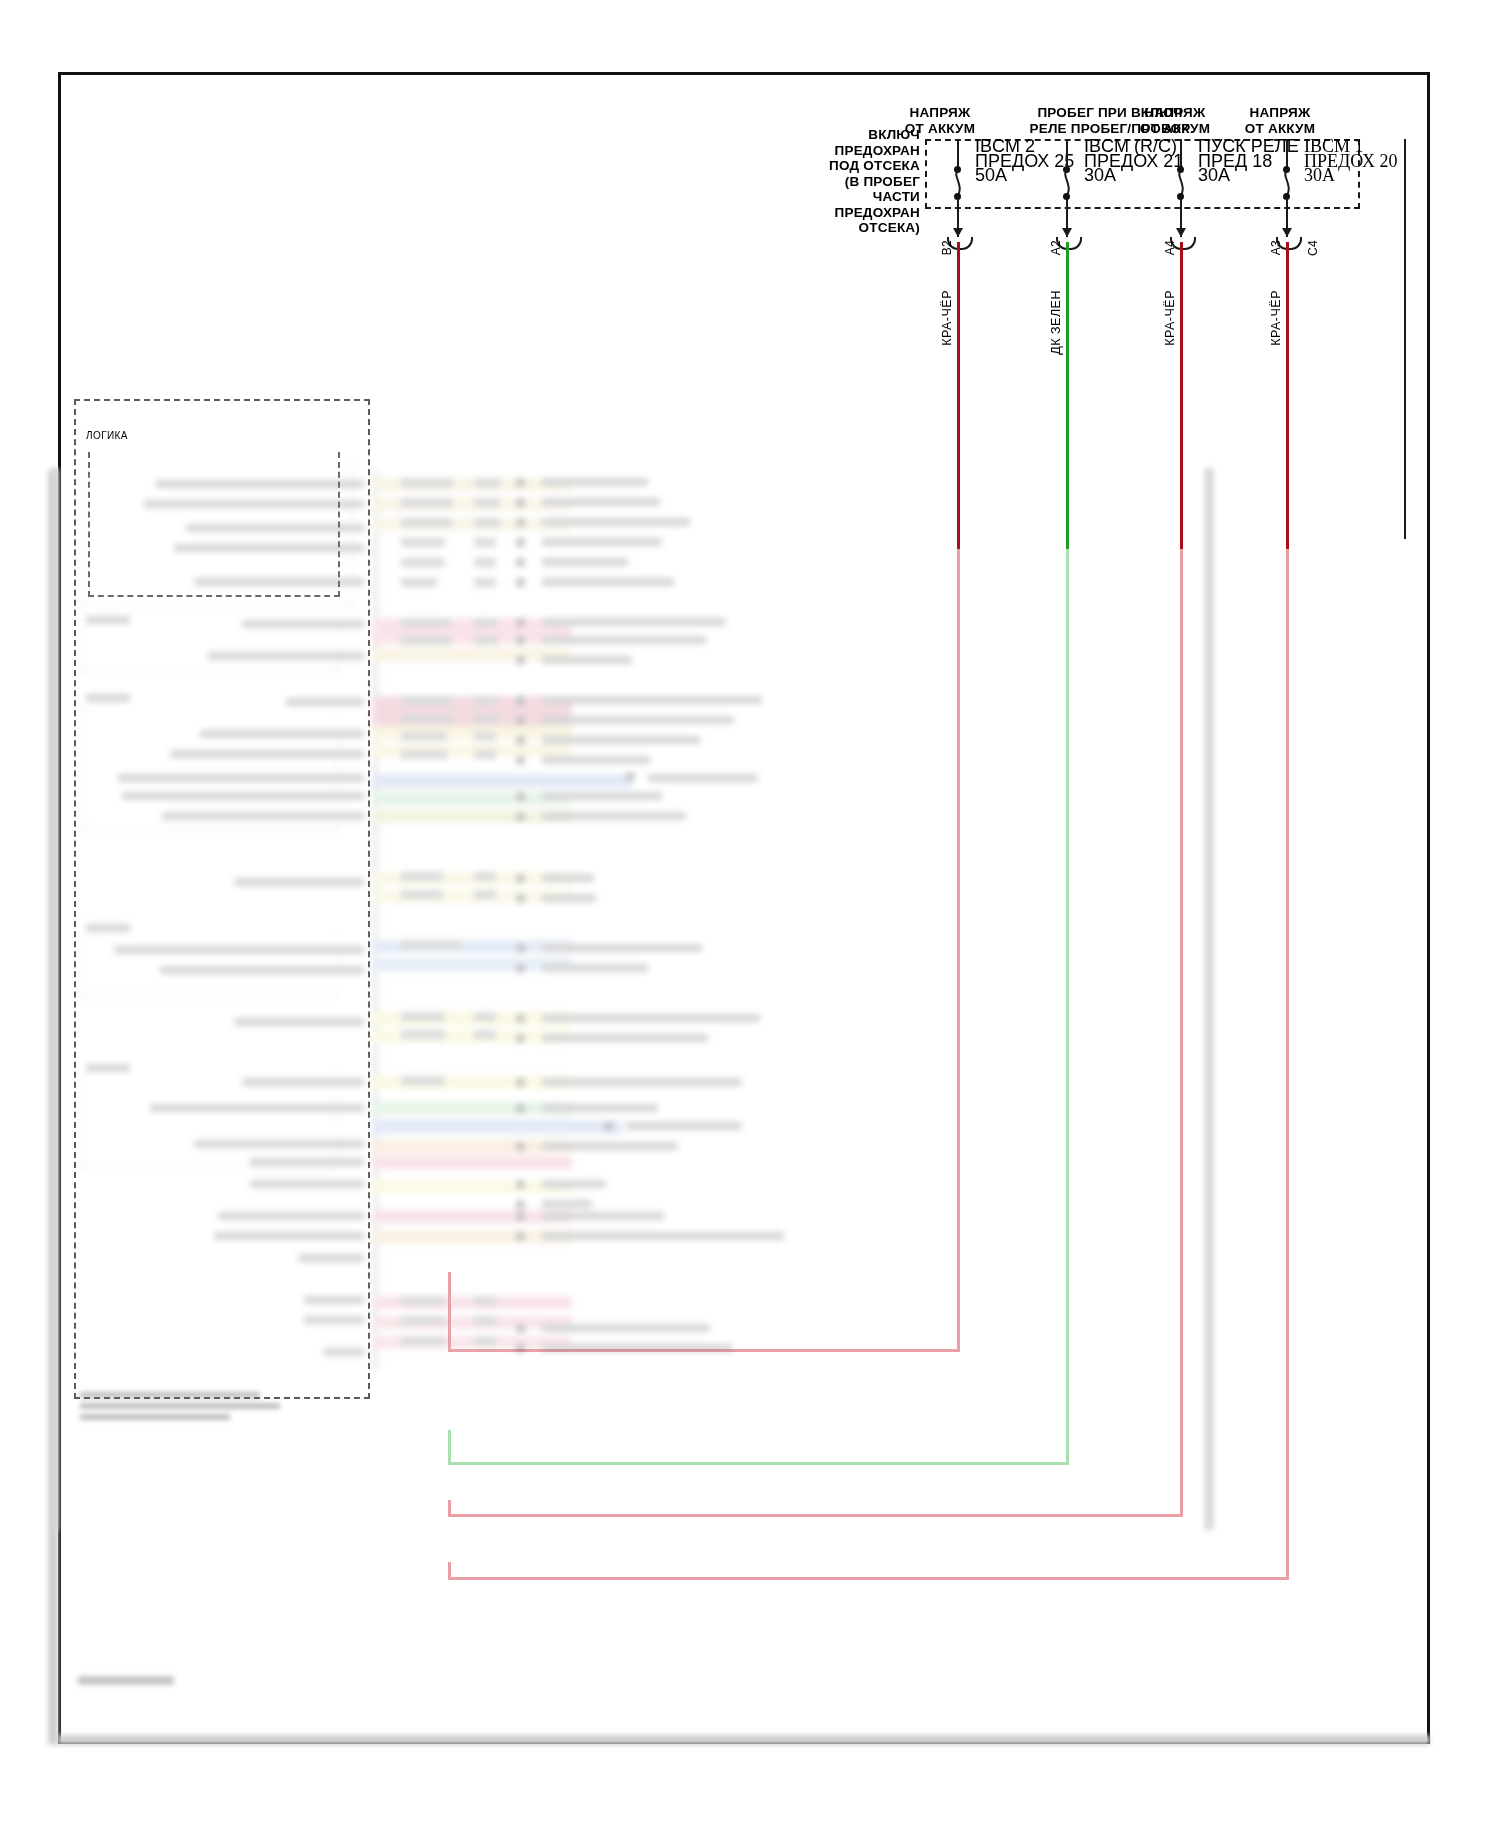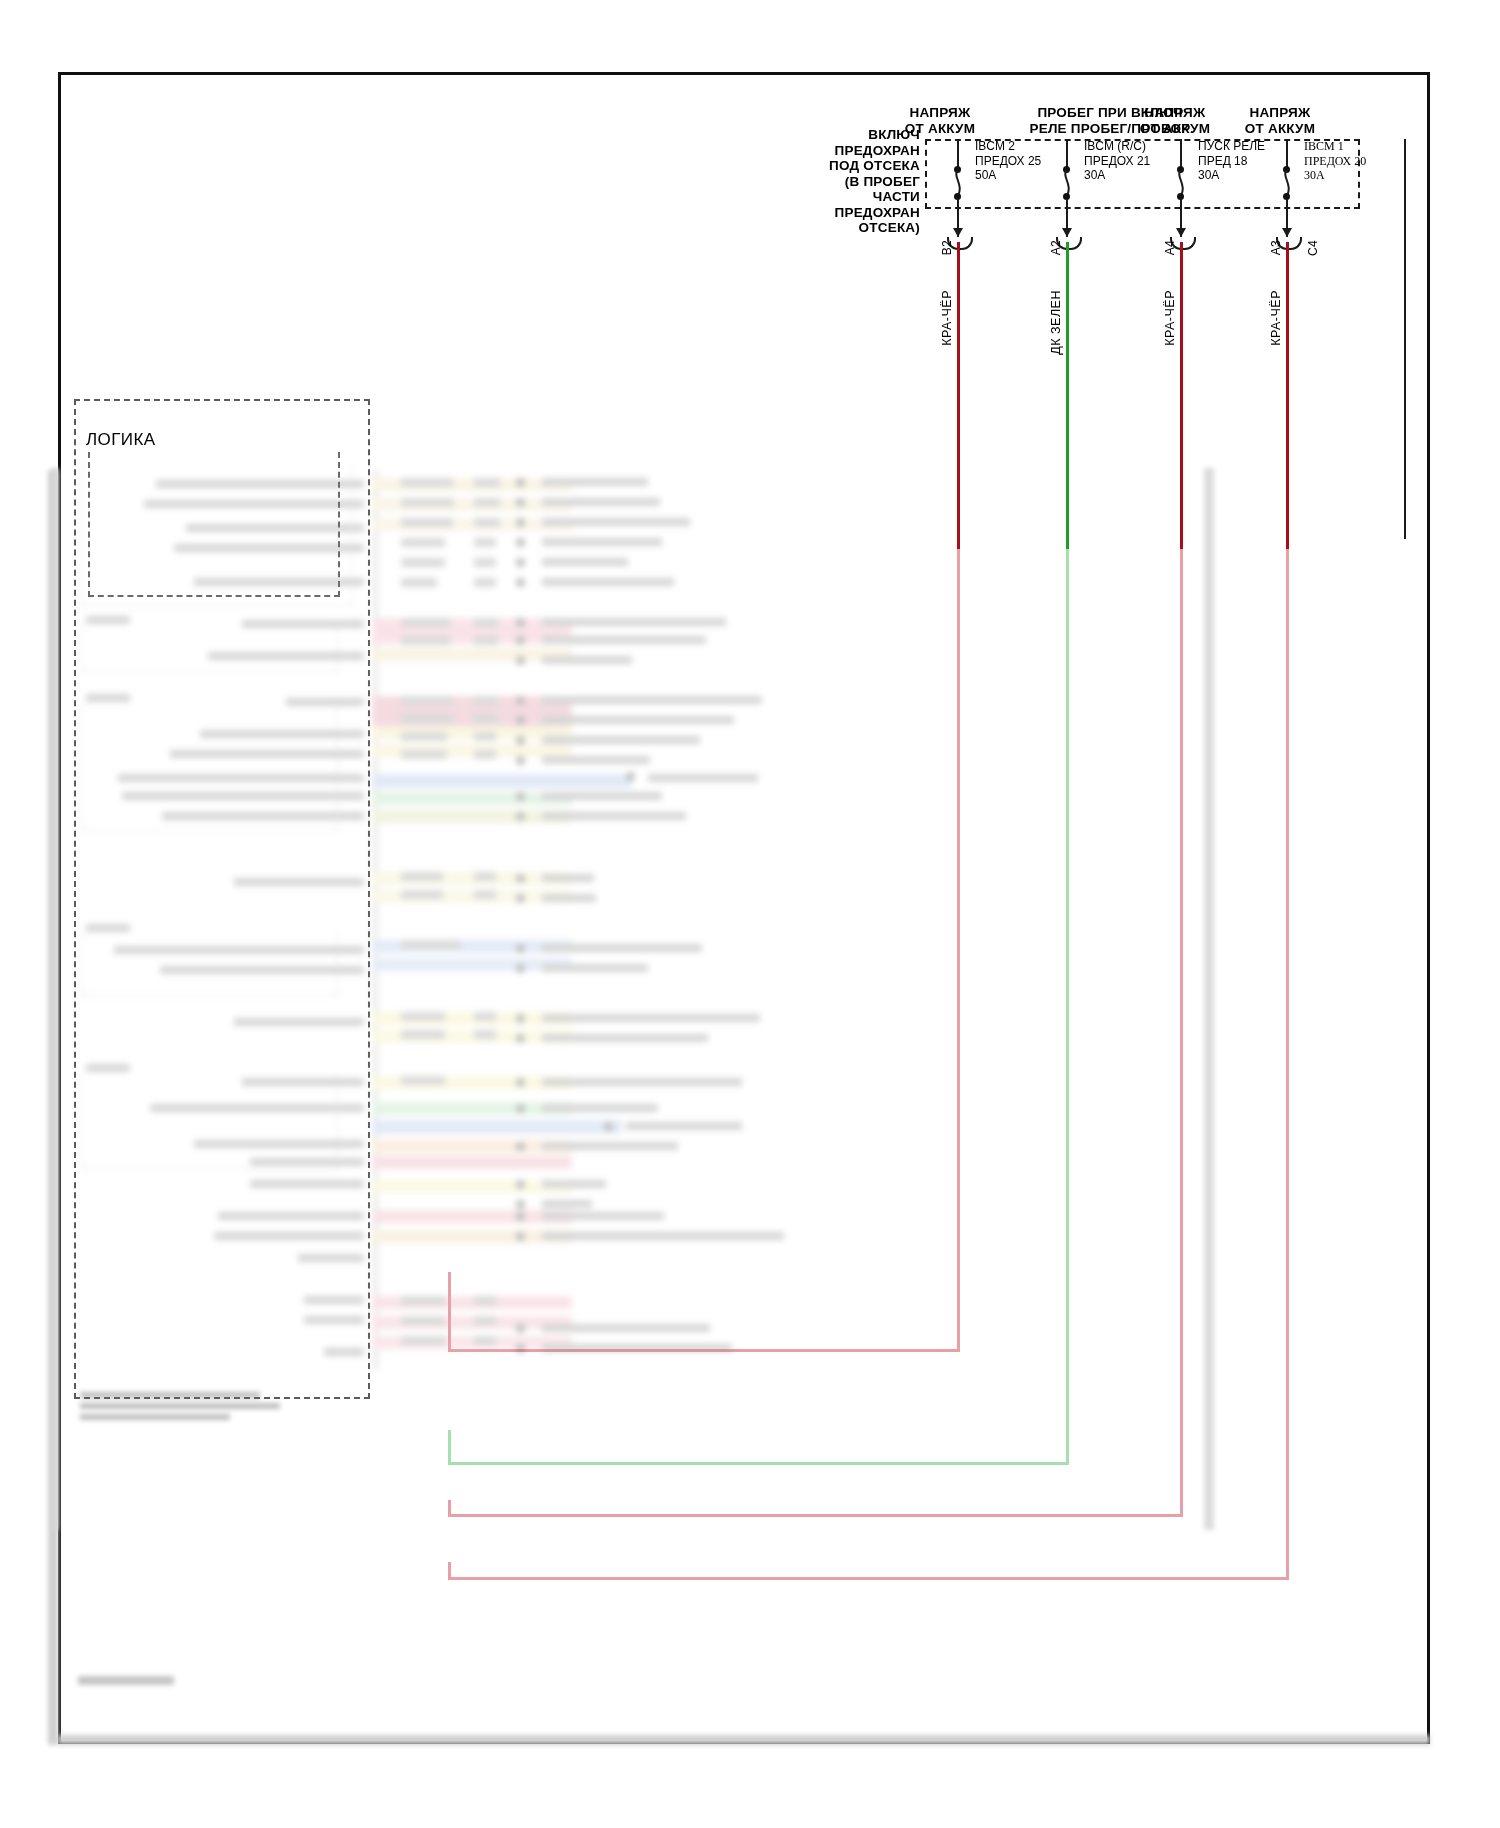--- a/index.html
+++ b/index.html
@@ -14,21 +14,21 @@
              border:2px dashed #1a1a1a;box-sizing:border-box;}
 
   .fb-caption{position:absolute;left:790px;top:127px;width:130px;
               text-align:right;font-size:13.5px;font-weight:bold;line-height:15.5px;
               letter-spacing:.2px;}
 
   .supply-label{position:absolute;text-align:center;font-size:13.5px;font-weight:bold;
                 line-height:15.5px;letter-spacing:.2px;}
 
   .vline{position:absolute;width:2px;background:#1a1a1a;}
-  .fuse-text{position:absolute;font-size:12px;line-height:14.5px;white-space:nowrap;}
+  .fuse-text{position:absolute;font-size:18px;line-height:14.5px;white-space:nowrap;}
 
   .dot{position:absolute;width:7px;height:7px;border-radius:50%;background:#111;}
 
   .arrow-down{position:absolute;width:0;height:0;
               border-left:5.5px solid transparent;border-right:5.5px solid transparent;
               border-top:9px solid #1a1a1a;}
 
   .pin-label{position:absolute;font-size:12px;writing-mode:vertical-rl;
              transform:rotate(180deg);letter-spacing:.3px;white-space:nowrap;}
 
@@ -42,21 +42,21 @@
   .wire{position:absolute;}
   .wire-v{width:3px;}
   .wire-h{height:3px;}
 
   
   .blur-zone{position:absolute;left:56px;top:468px;width:1160px;height:1062px;
              filter:blur(3.4px);opacity:.30;}
 
   .logic-outer{position:absolute;left:74px;top:399px;width:296px;height:1000px;
                border:2px dashed #5a5a5a;box-sizing:border-box;background:transparent;}
-  .logic-label{position:absolute;left:86px;top:430px;font-size:17px;letter-spacing:.4px;}
+  .logic-label{position:absolute;left:86px;top:430px;font-size:10px;letter-spacing:.4px;}
   .logic-inner{position:absolute;left:88px;top:452px;width:252px;height:145px;
                border:2px dashed #6a6a6a;border-top:none;box-sizing:border-box;}
 
   .sub-box{position:absolute;border:1.6px dashed #8a8a8a;box-sizing:border-box;}
   .bz-text{position:absolute;height:8px;background:#7a7a7a;border-radius:1px;}
   .bz-band{position:absolute;height:13px;border-radius:1px;}
   .bz-dot{position:absolute;width:9px;height:9px;border-radius:50%;background:#2a2a2a;}
   .bz-pin{position:absolute;height:9px;background:#888;border-radius:1px;}
   .bz-bus{position:absolute;width:7px;background:#c9c9c9;}
 

